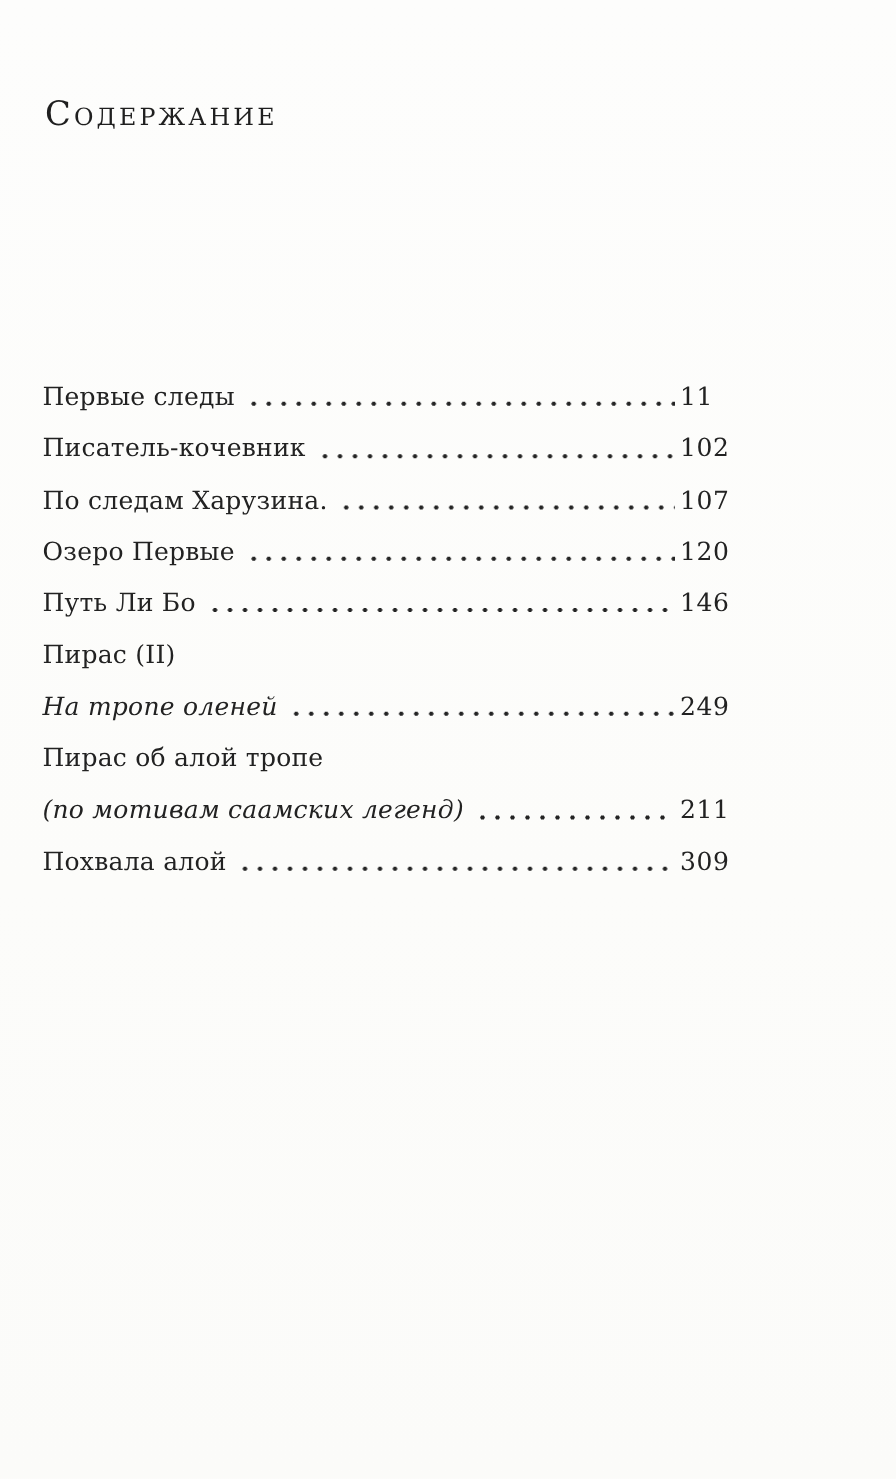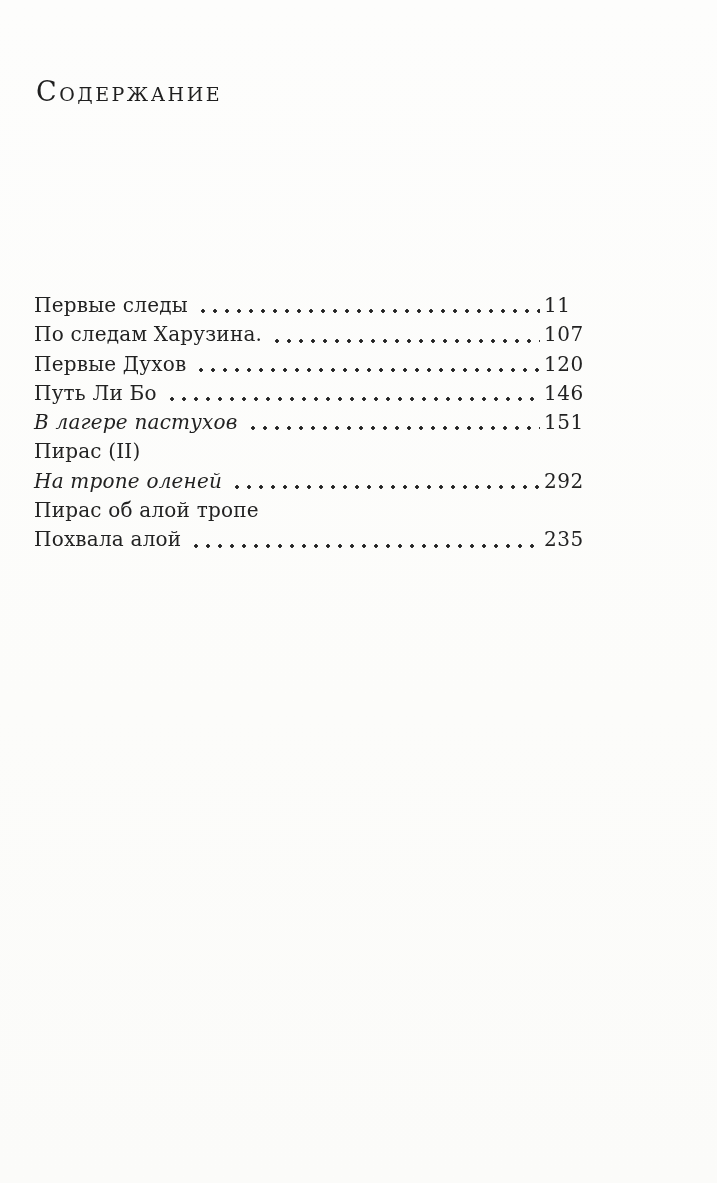--- a/index.html
+++ b/index.html
@@ -37,20 +37,21 @@
     top: 291px;
     width: 570px;
   }
   .row {
     display: flex;
     align-items: baseline;
     height: 29.3px;
     line-height: 29.3px;
     font-size: 20px;
     white-space: nowrap;
+    margin-top: 12px;
   }
   .title {
     flex: none;
     letter-spacing: 0.2px;
   }
   .title.italic {
     font-style: italic;
   }
   .leader {
     flex: 1 1 auto;
@@ -77,51 +78,56 @@
 
 <div class="page">
   <h1 class="heading">Содержание</h1>
   <div class="entries" id="entries">
       <div class="row">
         <span class="title">Первые следы</span>
         <span class="leader"></span>
         <span class="page-num">11</span>
       </div>
       <div class="row">
+        <span class="title">Писатель-кочевник</span>
+        <span class="leader"></span>
+        <span class="page-num">102</span>
+      </div>
+      <div class="row">
         <span class="title">По следам Харузина.</span>
         <span class="leader"></span>
         <span class="page-num">107</span>
       </div>
       <div class="row">
-        <span class="title">Первые Духов</span>
+        <span class="title">Озеро Первые</span>
         <span class="leader"></span>
         <span class="page-num">120</span>
       </div>
       <div class="row">
         <span class="title">Путь Ли Бо</span>
         <span class="leader"></span>
         <span class="page-num">146</span>
       </div>
       <div class="row">
-        <span class="title italic">В лагере пастухов</span>
-        <span class="leader"></span>
-        <span class="page-num">151</span>
-      </div>
-      <div class="row">
         <span class="title">Пирас (II)</span>
         <span class="spacer"></span>
       </div>
       <div class="row">
         <span class="title italic">На тропе оленей</span>
         <span class="leader"></span>
-        <span class="page-num">292</span>
+        <span class="page-num">249</span>
       </div>
       <div class="row">
         <span class="title">Пирас об алой тропе</span>
         <span class="spacer"></span>
       </div>
       <div class="row">
+        <span class="title italic">(по мотивам саамских легенд)</span>
+        <span class="leader"></span>
+        <span class="page-num">211</span>
+      </div>
+      <div class="row">
         <span class="title">Похвала алой</span>
         <span class="leader"></span>
-        <span class="page-num">235</span>
+        <span class="page-num">309</span>
       </div>
     </div>
 </div>
 
 </body></html>

